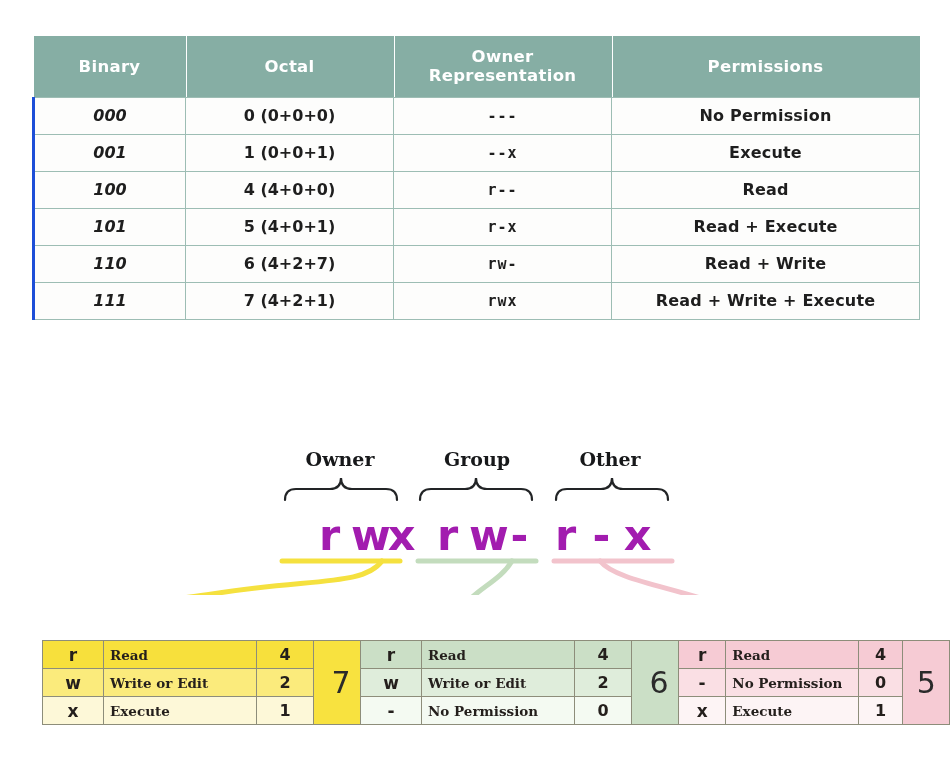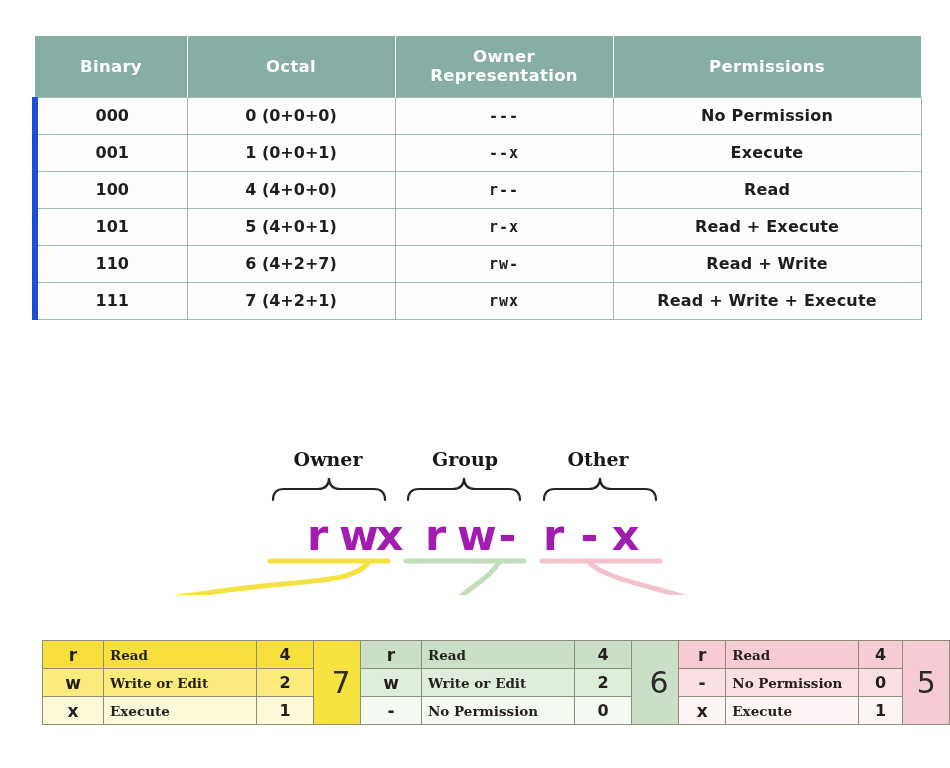--- a/index.html
+++ b/index.html
@@ -51,30 +51,30 @@
   .perm-table td.mono {
     font-family: "DejaVu Sans Mono", monospace;
     letter-spacing: 1px;
     font-size: 15px;
   }
   .perm-table td.perm-text {
     font-weight: 600;
     font-size: 16px;
     letter-spacing: 0.2px;
   }
-  .perm-table td:nth-child(1) { border-left: 6px solid #1d4ed8; }
+  .perm-table td:nth-child(1) { border-left: 3px solid #1d4ed8; font-style: italic; }
   .col-bin  { width: 152px; }
   .col-oct  { width: 208px; }
   .col-str  { width: 218px; }
   .col-perm { width: 308px; }
 
   
   #diagram {
     position: absolute;
-    left: 0;
+    left: 12px;
     top: 440px;
     width: 864px;
     height: 155px;
   }
   .grp-label {
     position: absolute;
     font-family: "DejaVu Serif", serif;
     font-size: 19px;
     font-weight: 700;
     color: #17181a;

